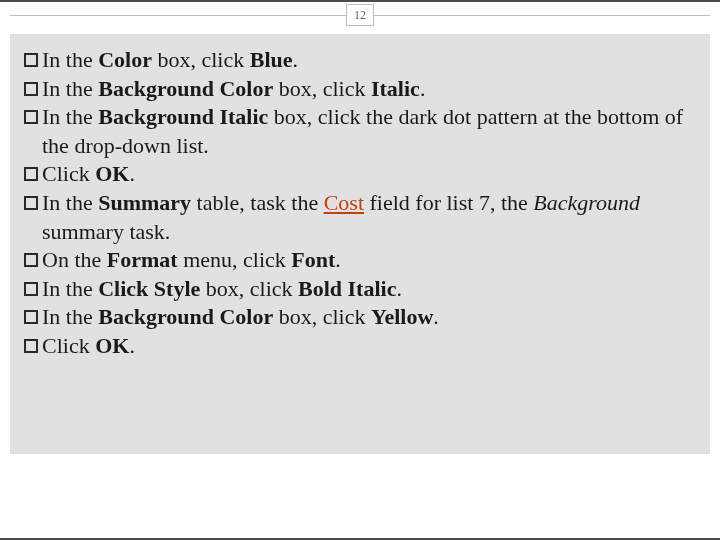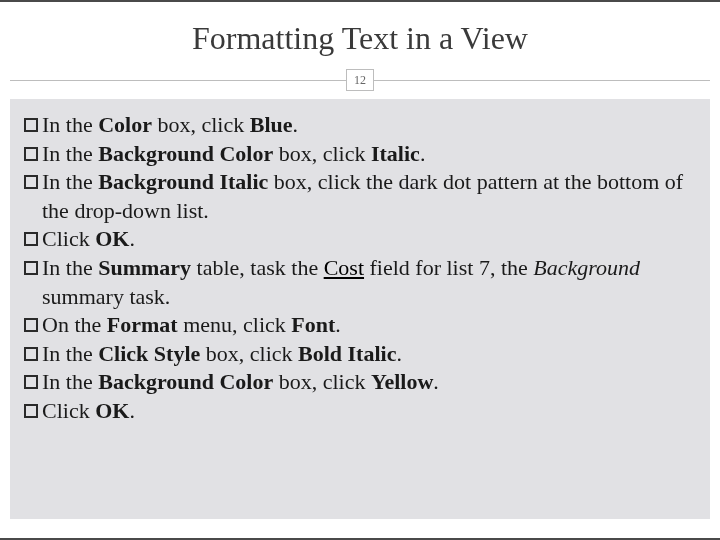--- a/index.html
+++ b/index.html
@@ -72,27 +72,26 @@
     flex: 0 0 auto;
     width: 14px;
     height: 14px;
     border: 2px solid #2a2a2a;
     margin-top: 7px;
     margin-right: 4px;
   }
   .text { flex: 1; }
   .b { font-weight: bold; }
   .i { font-style: italic; }
-  .link { color: #000000; text-decoration: underline; }
+  .link { color: #c2410c; text-decoration: underline; }
 </style>
 </head>
 <body>
 
 <div class="slide">
-  <h1 class="title">Formatting Text in a View</h1>
 
   <div class="divider-wrap">
     <div class="divider-line"></div>
     <div class="page-badge">12</div>
   </div>
 
   <div class="content">
 
     <div class="item">
       <span class="bullet"></span>

